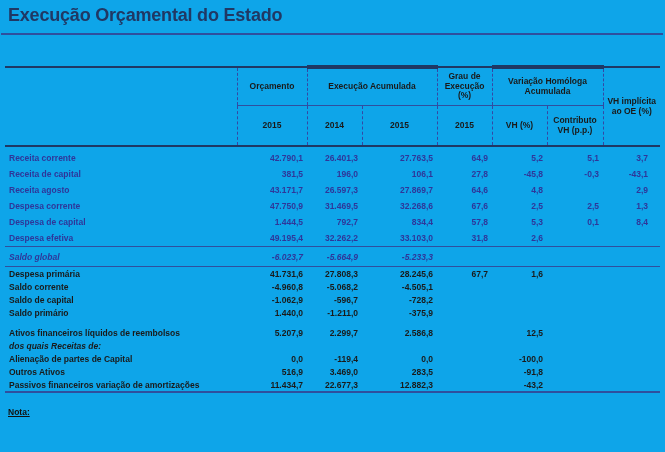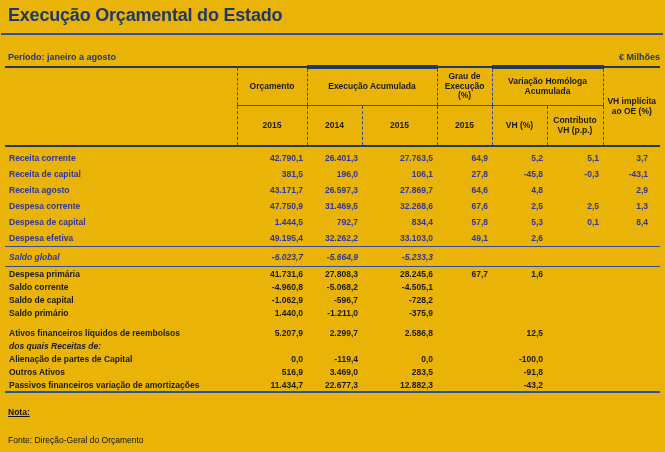--- a/index.html
+++ b/index.html
@@ -1,17 +1,17 @@
 <!DOCTYPE html>
 <html><head>
 <meta charset="utf-8">
 <style>
   html,body { margin:0; padding:0; background:#ffffff; }
   .page {
-    position:relative; width:665px; height:452px; background:#eab308;
+    position:relative; width:665px; height:452px; background:#0ea5e9;
     font-family:"Liberation Sans", sans-serif; overflow:hidden;
   }
   .title {
     position:absolute; left:8px; top:5px;
     font-size:18px; font-weight:bold; color:#203864; letter-spacing:-0.2px;
   }
   .title-rule { position:absolute; left:1px; top:33px; width:662px; height:2px; background:#2F4F9E; }
   .period-bar {
     position:absolute; left:8px; top:52px; width:652px;
     display:flex; justify-content:space-between;
@@ -65,24 +65,20 @@
   }
 </style>
 </head>
 <body>
 
 <div class="page">
 
   <div class="title">Execução Orçamental do Estado</div>
   <div class="title-rule"></div>
 
-  <div class="period-bar">
-    <span>Período: janeiro a agosto</span>
-    <span>€ Milhões</span>
-  </div>
 
   <table class="budget">
     <colgroup>
       <col style="width:232px">
         <col style="width:70px">
         <col style="width:55px">
         <col style="width:75px">
       <col style="width:55px">
         <col style="width:55px">
         <col style="width:56px">
@@ -159,21 +155,21 @@
           <td>57,8</td>
           <td>5,3</td>
           <td>0,1</td>
           <td class="last">8,4</td>
         </tr>
         <tr class="sec-blue">
           <td class="lbl">Despesa efetiva</td>
           <td>49.195,4</td>
           <td>32.262,2</td>
           <td>33.103,0</td>
-          <td>49,1</td>
+          <td>31,8</td>
           <td>2,6</td>
           <td></td>
           <td class="last"></td>
         </tr>
         <tr class="row-saldo">
           <td class="lbl">Saldo global</td>
           <td>-6.023,7</td>
           <td>-5.664,9</td>
           <td>-5.233,3</td>
           <td></td>
@@ -271,15 +267,14 @@
           <td>12.882,3</td>
           <td></td>
           <td>-43,2</td>
           <td></td>
           <td class="last"></td>
         </tr>
       </tbody>
   </table>
 
   <div class="nota-label">Nota:</div>
-  <div class="fonte">Fonte: Direção-Geral do Orçamento</div>
 
 </div>
 
 </body></html>

